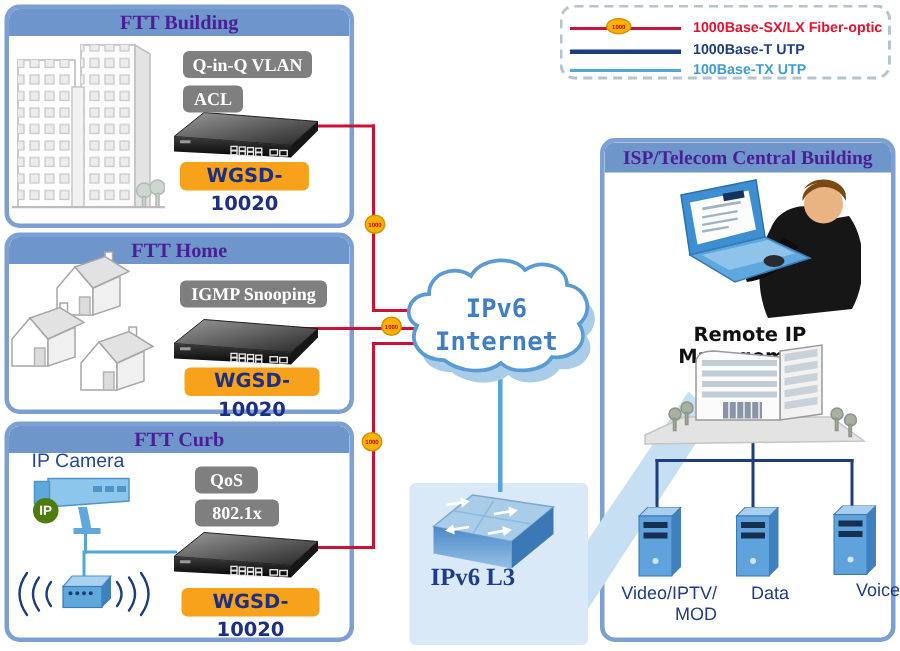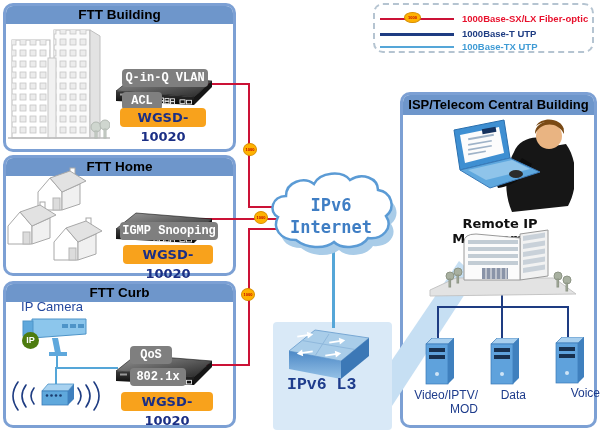--- a/index.html
+++ b/index.html
@@ -1,42 +1,42 @@
 <!DOCTYPE html>
 <html><head>
 <meta charset="utf-8">
 <style>
   html,body{margin:0;padding:0;background:#fff;}
   .stage{position:relative;width:600px;height:434px;background:#fff;overflow:hidden;
          font-family:"Liberation Sans",sans-serif;}
   .abs{position:absolute;}
   
   .section{position:absolute;border:3px solid #7CA0D4;border-radius:10px;background:#fff;overflow:hidden;box-sizing:border-box;}
-  .section-header{background:#6E96CB;color:#000000;font-weight:bold;font-size:13.5px;text-align:center;
-                  height:18px;line-height:18px;font-family:Liberation Sans, sans-serif;}
+  .section-header{background:#6E96CB;color:#4c1d95;font-weight:bold;font-size:13.5px;text-align:center;
+                  height:18px;line-height:18px;font-family:Liberation Serif, serif;}
   
   .feature{position:absolute;background:#7F7F7F;color:#fff;font-weight:bold;font-size:12px;text-align:center;
-           border-radius:4px;height:18px;line-height:18px;font-family:Liberation Mono, monospace;margin-top:35px;}
+           border-radius:4px;height:18px;line-height:18px;font-family:Liberation Serif, serif;}
   .model{position:absolute;background:#F8A21C;color:#1B2F85;font-weight:bold;font-size:13px;text-align:center;
          border-radius:4px;height:19px;line-height:19px;font-family:"DejaVu Sans",sans-serif;}
   
   .ln{position:absolute;}
   .red{background:#CB1236;}
   .navy{background:#1E3C82;}
   .lblue{background:#55A6D8;}
   
   .tag{position:absolute;width:14px;height:13px;border-radius:50%;background:#FFB200;border:1px solid #D88F00;
        color:#C00000;font-size:4px;font-weight:bold;display:flex;align-items:center;justify-content:center;box-sizing:border-box;}
   
   .legend{position:absolute;left:373px;top:3px;width:221px;height:50px;border:2px dashed #B5C4D1;border-radius:10px;background:#fff;box-sizing:border-box;}
   .legend .lab{position:absolute;left:87px;font-size:9.5px;font-weight:bold;white-space:nowrap;}
   .t-red{color:#E8112D;}.t-navy{color:#1E3C82;}.t-lblue{color:#3F9BD5;}
   .cap{position:absolute;color:#25489E;font-size:13px;text-align:center;}
   .srv-lab{position:absolute;color:#1E3C8C;font-size:12px;font-weight:normal;text-align:right;line-height:14px;}
-  .core-lab{position:absolute;color:#1E3C8C;font-size:16.5px;font-weight:bold;font-family:Liberation Mono, monospace;}
+  .core-lab{position:absolute;color:#1E3C8C;font-size:16.5px;font-weight:bold;font-family:Liberation Serif, serif;}
   .ip-badge{position:absolute;width:17px;height:17px;border-radius:50%;background:#4d7c0f;color:#fff;
             font-size:9px;font-weight:bold;text-align:center;line-height:17px;}
   .mgmt{position:absolute;color:#111;font-weight:bold;font-size:13px;text-align:center;font-family:"DejaVu Sans",sans-serif;}
   svg{display:block;}
 </style>
 </head>
 <body>
 
 <div class="stage">
 

